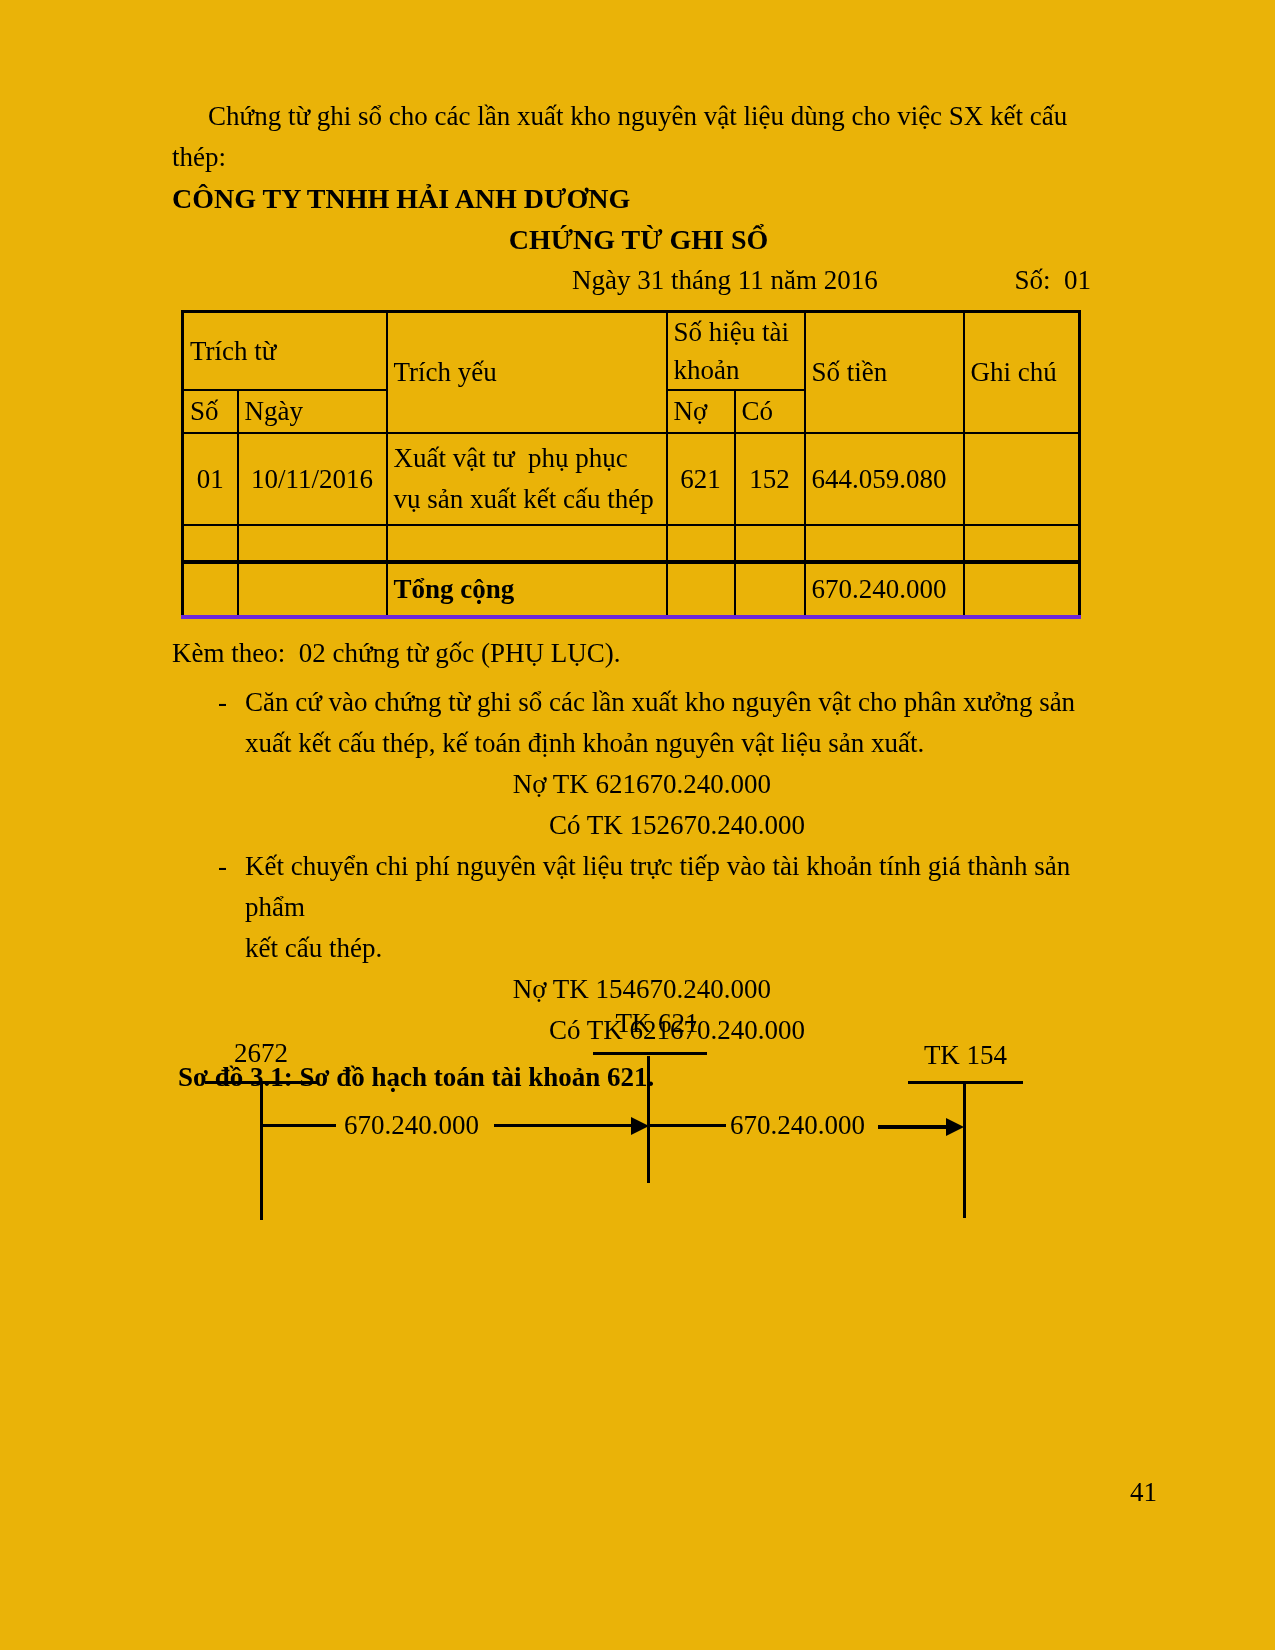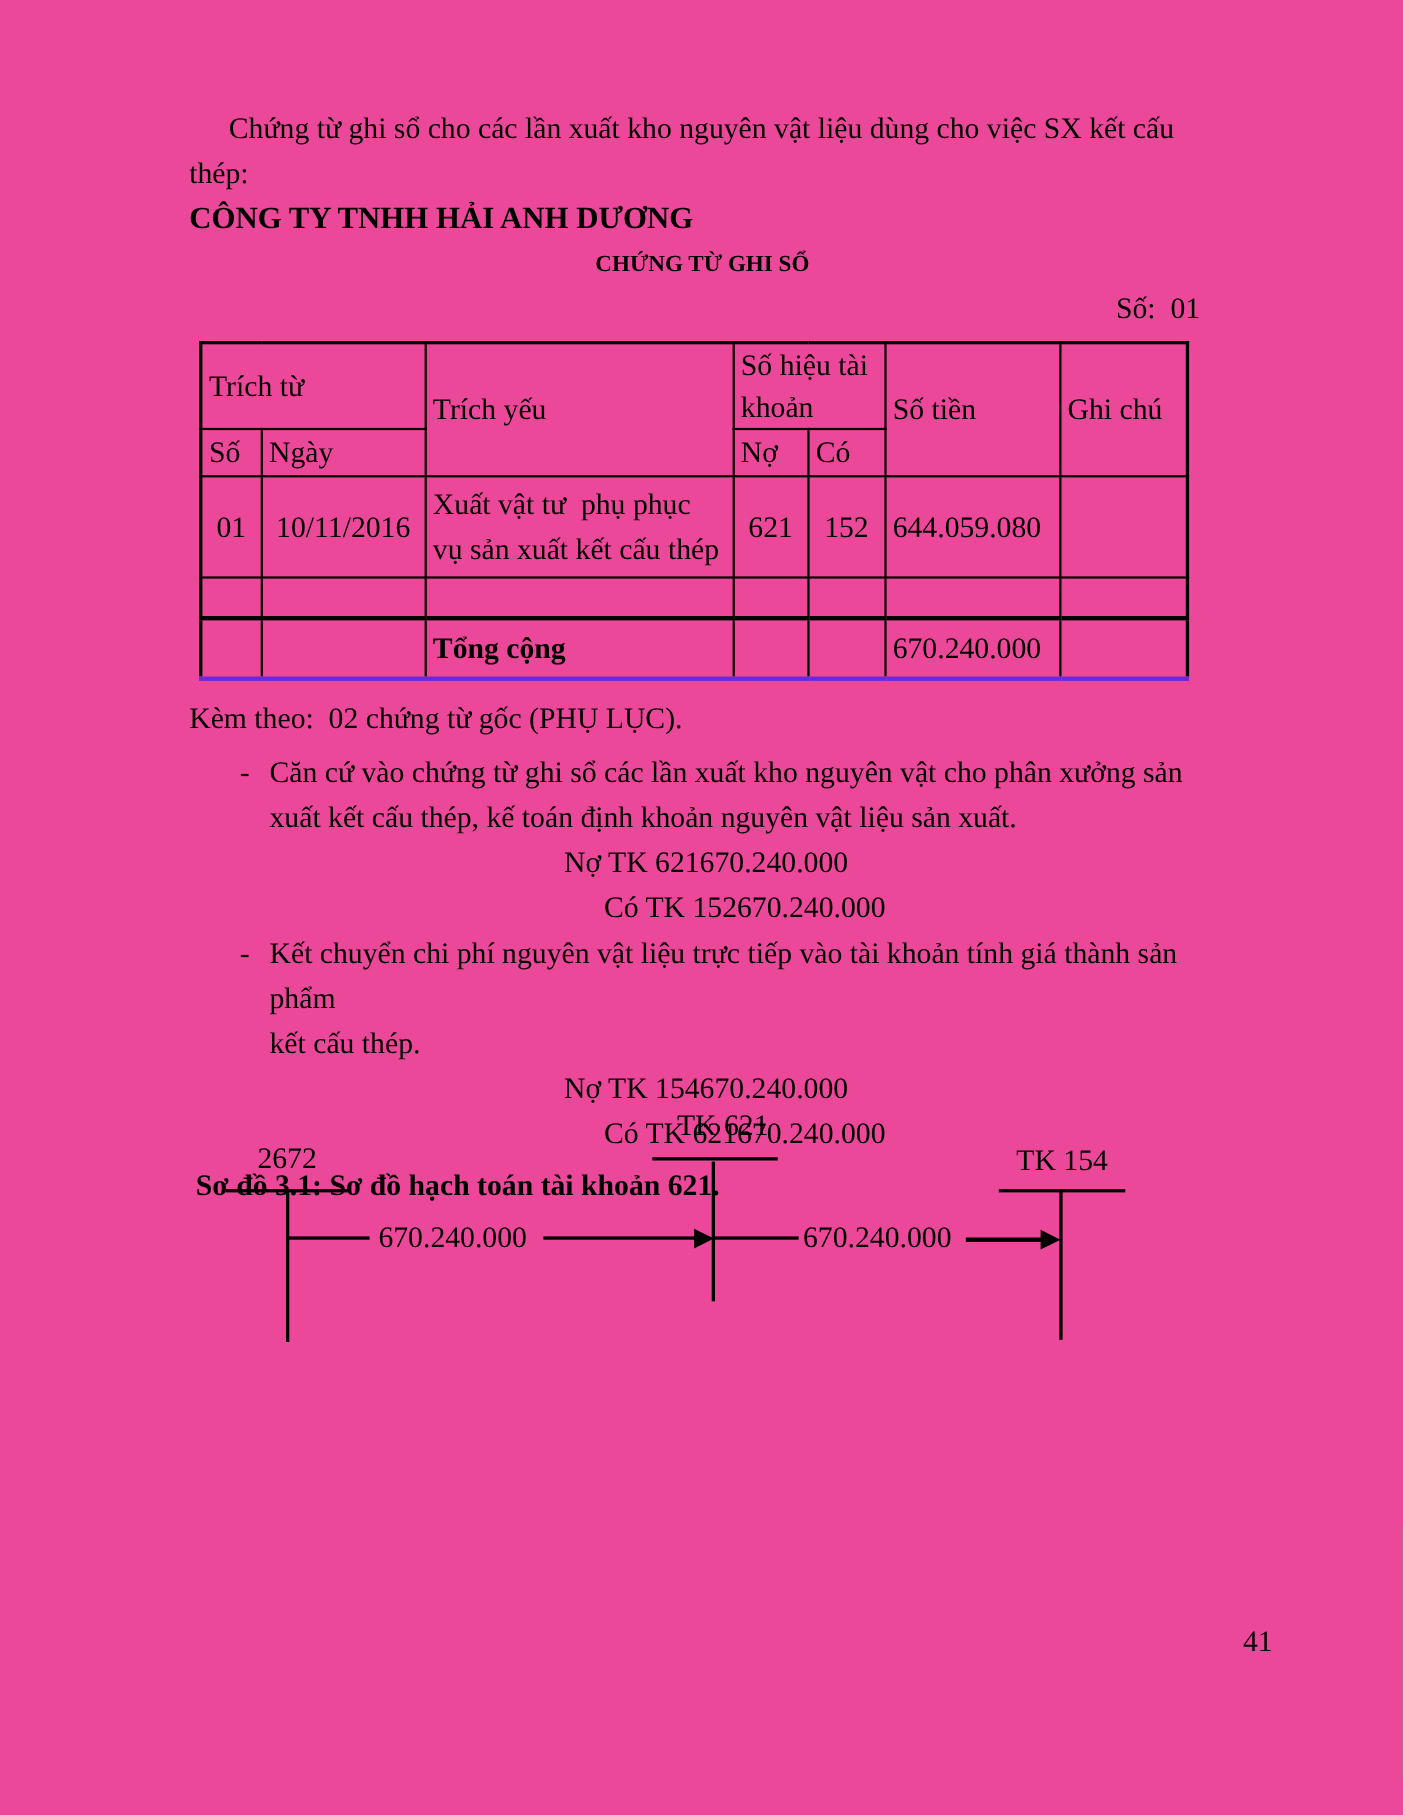--- a/index.html
+++ b/index.html
@@ -1,31 +1,31 @@
 <!DOCTYPE html>
 <html><head>
 <meta charset="utf-8">
 <style>
   html,body{margin:0;padding:0;background:#888;}
   .page{
     position:relative;
     width:1275px;height:1650px;
     margin:0 auto;
-    background:#ec4899;
+    background:#eab308;
     color:#000;
     font-family:"Liberation Serif","DejaVu Serif",serif;
     font-size:27px;
     line-height:41px;
     overflow:hidden;
     box-sizing:border-box;
     padding:96px 170px 0 172px;
   }
   .intro{margin:0;text-indent:36px;}
   .company{margin:0;font-weight:bold;font-size:28px;}
-  .doc-title{margin:0;font-weight:bold;font-size:21px;text-align:center;line-height:41px;}
+  .doc-title{margin:0;font-weight:bold;font-size:28px;text-align:center;line-height:41px;}
   .date-row{position:relative;height:42px;}
   .date-row .date{margin-left:400px;}
   .date-row .doc-no{position:absolute;right:14px;top:0;white-space:pre;}
 
   table.jv{
     border-collapse:collapse;
     table-layout:fixed;
     margin:8px 0 0 9px;
     width:897px;
     border:3px solid #000;
@@ -90,20 +90,21 @@
 </head>
 <body>
 
 <div class="page">
 
   <p class="intro">Chứng từ ghi sổ cho các lần xuất kho nguyên vật liệu dùng cho việc SX kết cấu thép:</p>
   <p class="company">CÔNG TY TNHH HẢI ANH DƯƠNG</p>
   <div class="doc-title">CHỨNG TỪ GHI SỔ</div>
 
   <div class="date-row">
+    <span class="date">Ngày 31 tháng 11 năm 2016</span>
     <span class="doc-no">Số:  01</span>
   </div>
 
   <table class="jv">
     <colgroup>
       <col style="width:55px">
         <col style="width:149px">
         <col style="width:280px">
       <col style="width:68px">
         <col style="width:70px">

